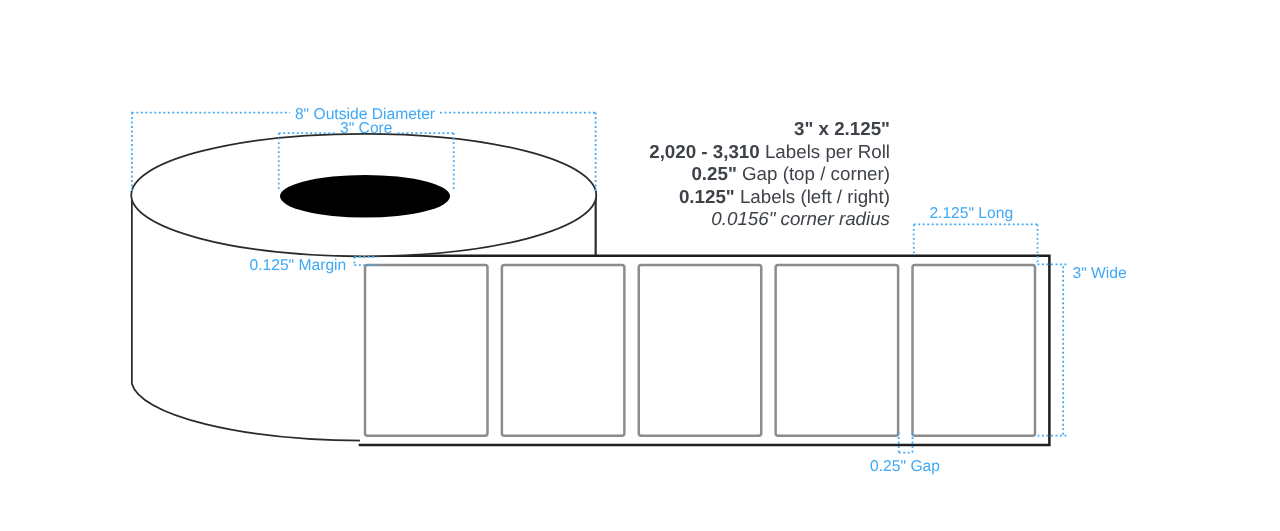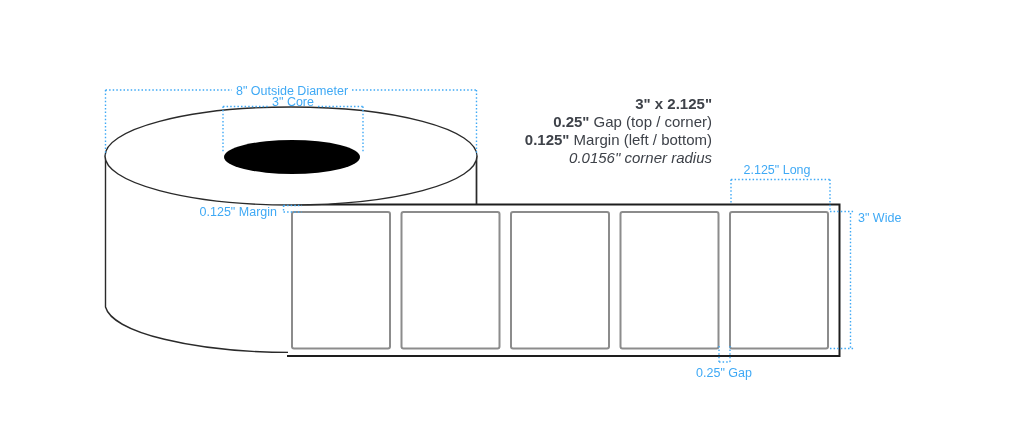--- a/index.html
+++ b/index.html
@@ -79,21 +79,24 @@
 
   <div class="blue-label" style="left:858px; top:211px;">3" Wide</div>
 
   <div class="blue-label centered" style="left:724px; top:366px;">0.25" Gap</div>
 
   <div class="spec-block">
     <div>
       <span class="b">3" x 2.125"</span>
     </div>
     <div>
+      <span class="b">2,020 - 3,310</span><span> Labels per Roll</span>
+    </div>
+    <div>
       <span class="b">0.25"</span><span> Gap (top / corner)</span>
     </div>
     <div>
-      <span class="b">0.125"</span><span> Margin (left / bottom)</span>
+      <span class="b">0.125"</span><span> Labels (left / right)</span>
     </div>
     <div class="i">0.0156" corner radius</div>
   </div>
 
 </div>
 
 </body></html>

